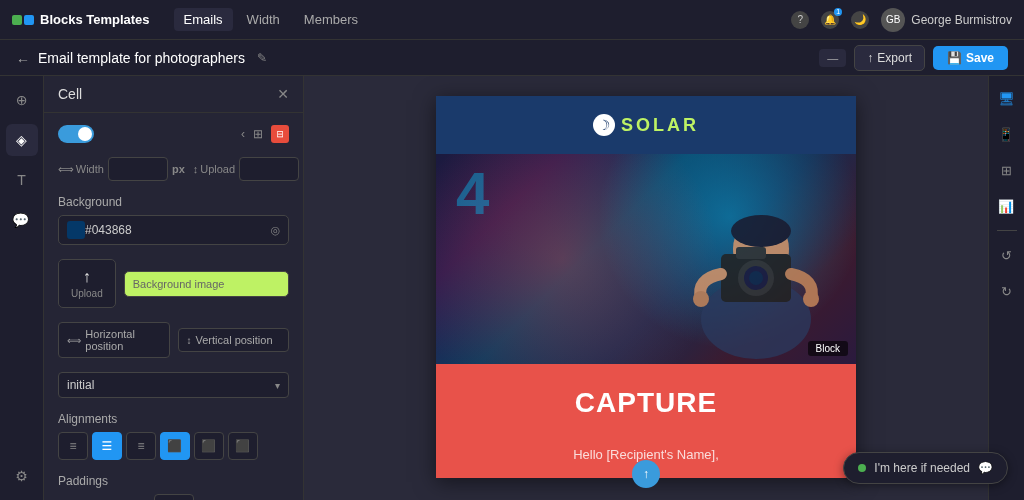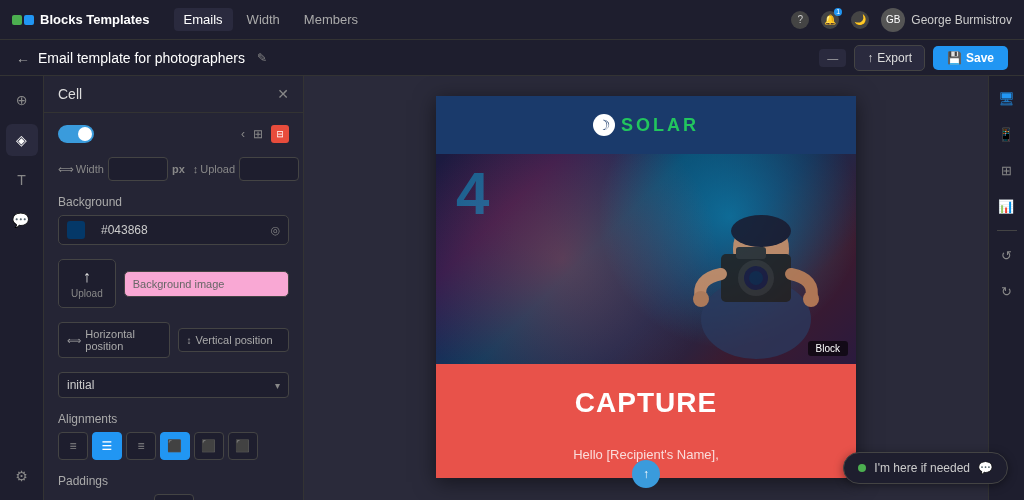--- a/index.html
+++ b/index.html
@@ -64,30 +64,30 @@
     .dim-row { display: flex; align-items: center; gap: 8px; }
     .dim-input-group { display: flex; align-items: center; gap: 4px; flex: 1; }
     .dim-label { font-size: 11px; color: #888; display: flex; align-items: center; gap: 2px; }
     .dim-input { background: #1e1e2e; border: 1px solid #444; border-radius: 4px; padding: 4px 6px; font-size: 12px; color: #ccc; width: 60px; }
     .dim-unit { font-size: 11px; color: #888; font-weight: bold; }
 
     
     .section-label { font-size: 12px; color: #aaa; margin-bottom: 6px; }
 
     
-    .color-row { display: flex; align-items: center; gap: 16px; background: #1e1e2e; border: 1px solid #444; border-radius: 5px; padding: 5px 8px; }
+    .color-row { display: flex; align-items: center; gap: 0; background: #1e1e2e; border: 1px solid #444; border-radius: 5px; padding: 5px 8px; }
     .color-swatch { width: 18px; height: 18px; border-radius: 3px; flex-shrink: 0; }
     .color-value { font-size: 12px; color: #ccc; flex: 1; }
     .color-eyedrop { color: #888; cursor: pointer; font-size: 11px; }
 
     
     .upload-row { display: flex; align-items: center; gap: 8px; }
     .upload-btn { display: flex; flex-direction: column; align-items: center; padding: 8px 12px; background: #1e1e2e; border: 1px solid #444; border-radius: 5px; cursor: pointer; gap: 2px; }
     .upload-label { font-size: 10px; color: #888; }
-    .bg-image-input { flex: 1; background: #f9a8d4; border: 1px solid #444; border-radius: 5px; padding: 6px 8px; font-size: 11px; color: #666; }
+    .bg-image-input { flex: 1; background: #bef264; border: 1px solid #444; border-radius: 5px; padding: 6px 8px; font-size: 11px; color: #666; }
 
     
     .position-row { display: flex; align-items: center; gap: 8px; }
     .position-btn { display: flex; align-items: center; gap: 4px; flex: 1; padding: 5px 8px; background: #1e1e2e; border: 1px solid #444; border-radius: 4px; font-size: 11px; color: #aaa; cursor: pointer; }
     .pos-icon { font-size: 10px; }
 
     
     .select-field { background: #1e1e2e; border: 1px solid #444; border-radius: 4px; padding: 5px 8px; font-size: 12px; color: #ccc; display: flex; align-items: center; justify-content: space-between; cursor: pointer; }
     .select-arrow { font-size: 10px; color: #888; }
 
@@ -103,21 +103,21 @@
 
     
     .canvas-area { flex: 1; background: #2a2a3a; display: flex; align-items: flex-start; justify-content: center; overflow: auto; padding: 20px 20px; }
 
     
     .email-preview { width: 420px; background: #fff; box-shadow: 0 4px 20px rgba(0,0,0,0.5); }
     .email-header { background: #1a3a6b; padding: 18px; display: flex; align-items: center; justify-content: center; }
     .solar-logo { display: flex; align-items: center; gap: 6px; }
     .solar-icon { width: 22px; height: 22px; background: #fff; border-radius: 50%; display: flex; align-items: center; justify-content: center; }
     .solar-crescent { color: #1a3a6b; font-size: 14px; }
-    .solar-text { color: #22c55e; font-size: 18px; font-weight: 700; letter-spacing: 3px; }
+    .solar-text { color: #bef264; font-size: 18px; font-weight: 700; letter-spacing: 3px; }
     .email-photo { width: 100%; height: 210px; overflow: hidden; position: relative; }
     .photo-placeholder { width: 100%; height: 100%; background: linear-gradient(135deg, #1a1a3e 0%, #2d1b4e 20%, #0d3b5e 40%, #1a2a4e 60%, #3d1a2e 80%, #2a1a3e 100%); display: flex; align-items: center; justify-content: center; position: relative; }
     .photo-overlay { position: absolute; inset: 0; background: radial-gradient(circle at 30% 50%, rgba(255,80,80,0.3) 0%, transparent 50%), radial-gradient(circle at 70% 30%, rgba(0,200,255,0.4) 0%, transparent 40%); }
     .neon-numbers { position: absolute; left: 20px; top: 10px; font-size: 60px; font-weight: 900; color: rgba(0,200,255,0.4); line-height: 1; }
     .block-badge { position: absolute; bottom: 8px; right: 8px; background: rgba(0,0,0,0.6); color: #fff; font-size: 10px; padding: 2px 8px; border-radius: 3px; }
     .email-cta { background: #e8524a; padding: 24px 20px 16px; text-align: center; }
     .cta-title { font-size: 28px; font-weight: 900; color: #fff; line-height: 1.1; letter-spacing: 1px; }
     .cta-sub { font-size: 13px; color: rgba(255,255,255,0.8); margin-top: 28px; text-align: center; }
 
     

